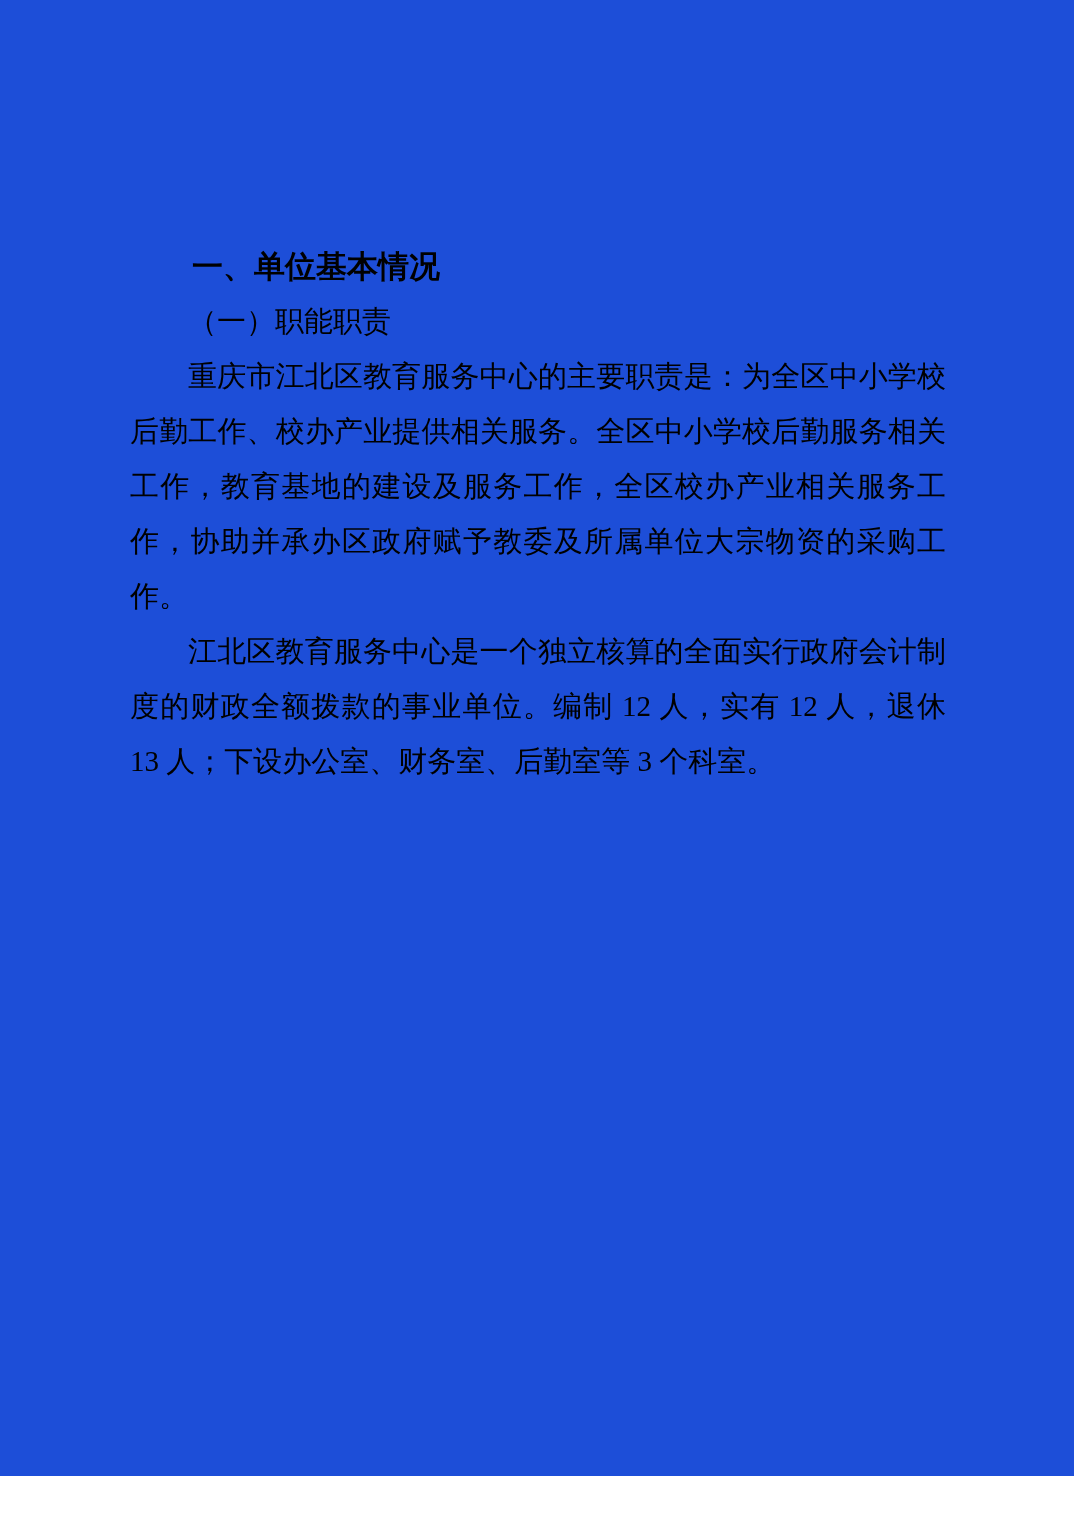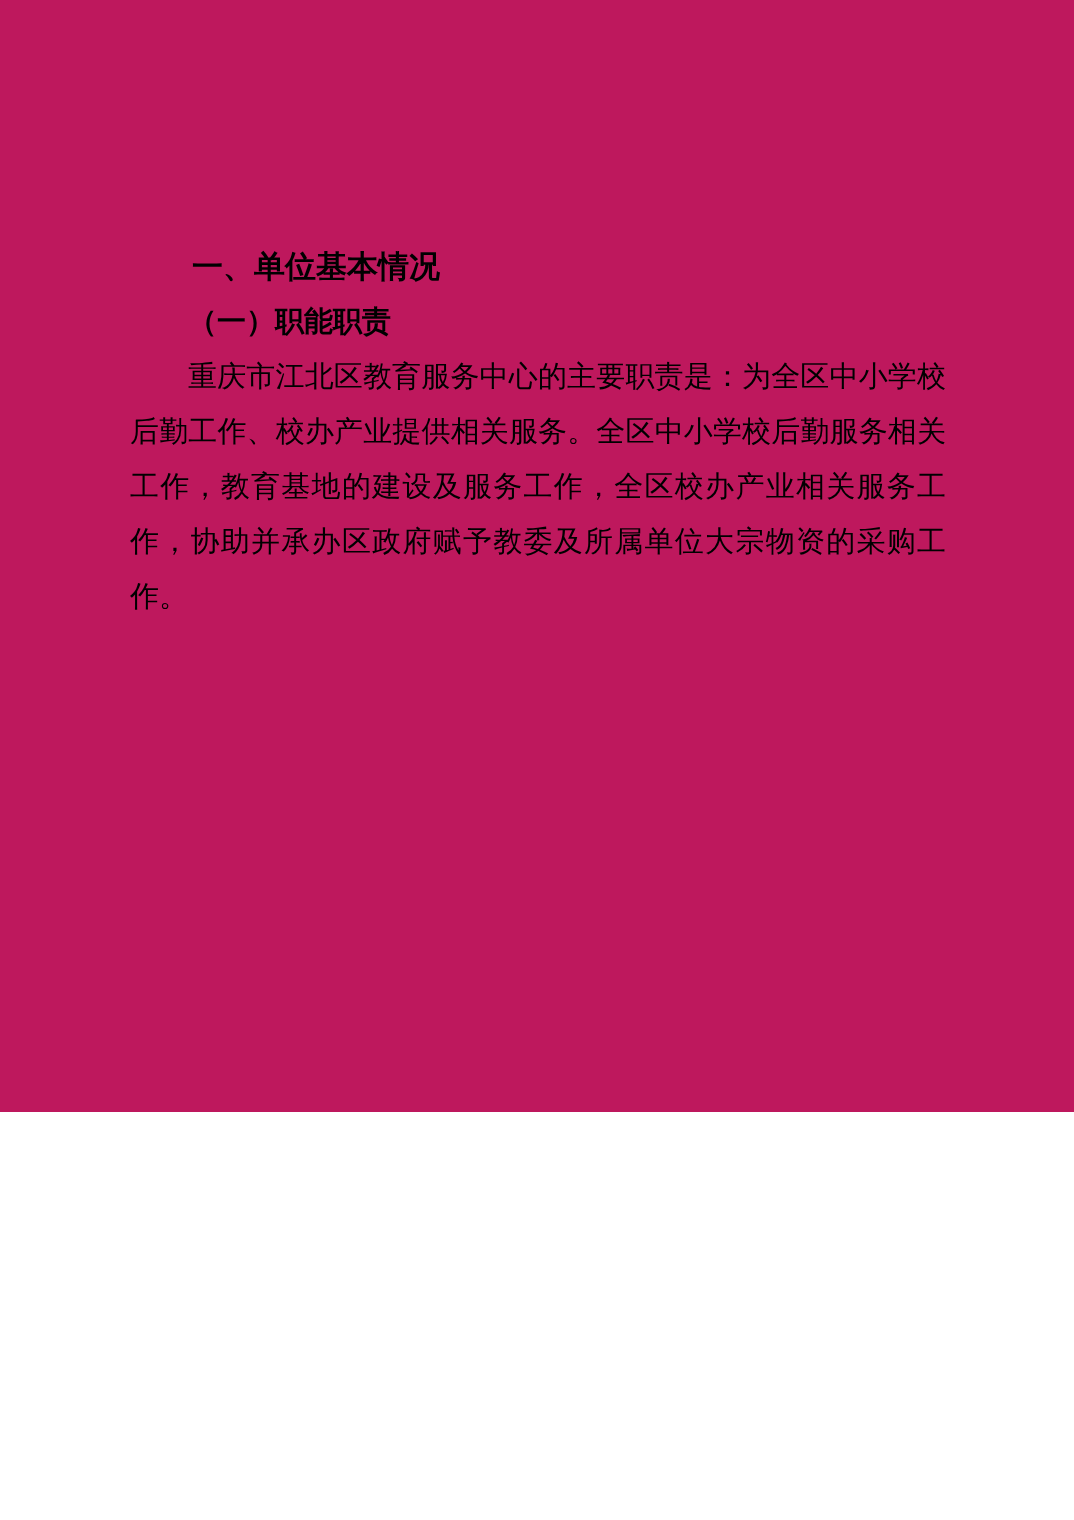--- a/index.html
+++ b/index.html
@@ -3,22 +3,22 @@
 <meta charset="utf-8">
 <style>
   html, body {
     margin: 0;
     padding: 0;
     background: #ffffff;
   }
   .page {
     position: relative;
     width: 1074px;
-    height: 1112px;
-    background: #be185d;
+    height: 1476px;
+    background: #1d4ed8;
     overflow: hidden;
   }
   .content {
     position: absolute;
     left: 130px;
     top: 239px;
     width: 816px;
     color: #000000;
     font-family: "Liberation Serif", "DejaVu Serif", serif;
     font-size: 29px;
@@ -34,37 +34,38 @@
   .h-major {
     font-family: "Liberation Sans", "DejaVu Sans", sans-serif;
     font-weight: 700;
     font-size: 31px;
     line-height: 55px;
     text-align: left;
   }
   
   .kaiti {
     font-family: "Liberation Serif", "DejaVu Serif", serif;
-    font-weight: 700;
+    font-weight: 400;
   }
   .subhead {
     text-align: left;
   }
 </style>
 </head>
 <body>
 
 <div class="page">
   <div class="content">
 
     <p class="h-major">一、单位基本情况</p>
 
     <p class="kaiti subhead">（一）职能职责</p>
 
     <p>重庆市江北区教育服务中心的主要职责是：为全区中小学校后勤工作、校办产业提供相关服务。全区中小学校后勤服务相关工作，教育基地的建设及服务工作，全区校办产业相关服务工作，协助并承办区政府赋予教委及所属单位大宗物资的采购工作。</p>
 
 
+    <p>江北区教育服务中心是一个独立核算的全面实行政府会计制度的财政全额拨款的事业单位。编制 12 人，实有 12 人，退休 13 人；下设办公室、财务室、后勤室等 3 个科室。</p>
 
 
 
 
   </div>
 </div>
 
 </body></html>

